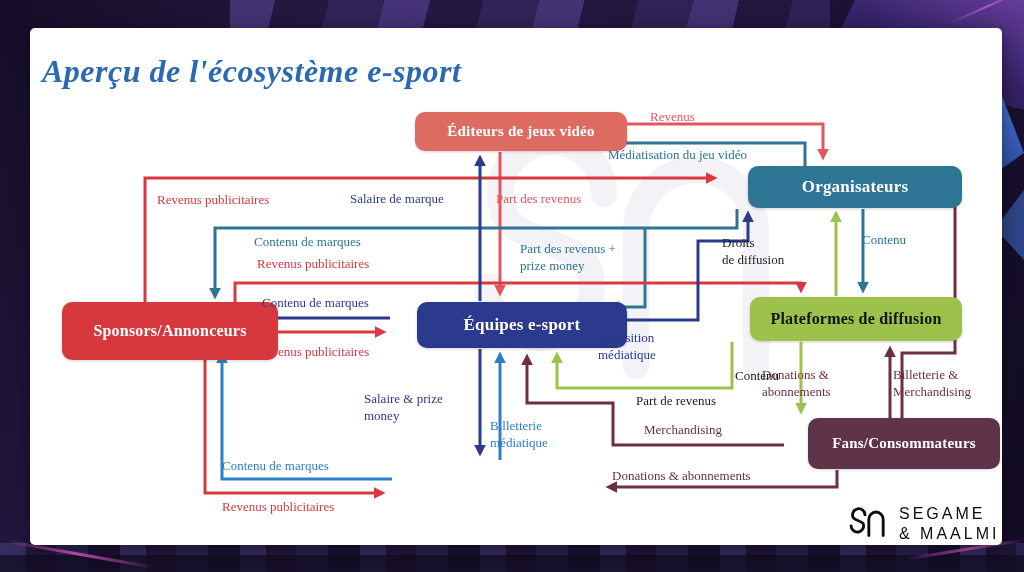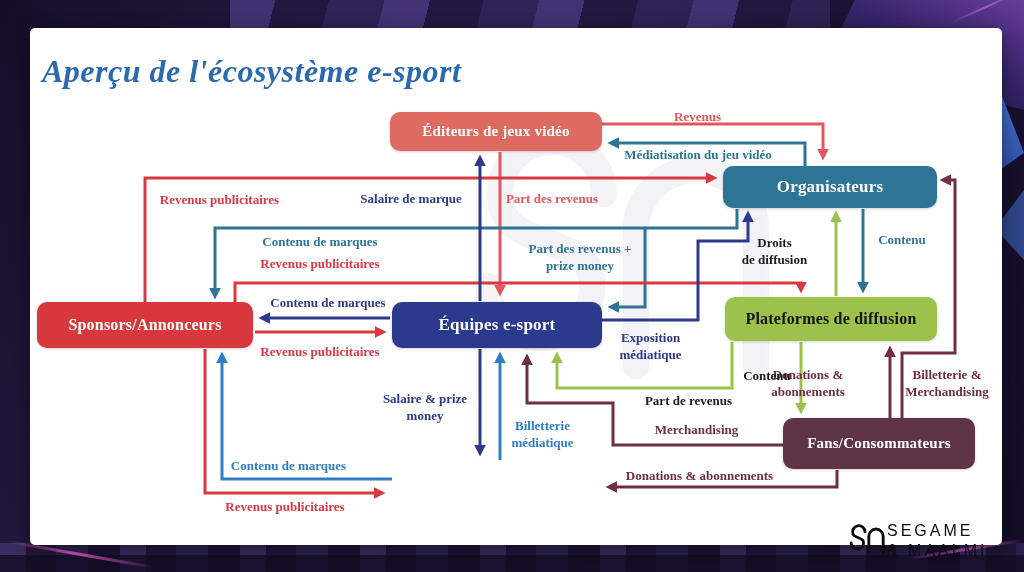--- a/index.html
+++ b/index.html
@@ -29,27 +29,27 @@
     background:linear-gradient(90deg,transparent,#b864e0,transparent);opacity:.8;}
   
   .card{position:absolute;left:30px;top:28px;width:972px;height:517px;background:#ffffff;
         border-radius:5px;box-shadow:0 4px 18px rgba(0,0,0,.45);}
   .title{position:absolute;left:42px;top:53px;font-weight:bold;font-size:32px;letter-spacing:.5px;
          color:#2b6ab1;font-style:italic;}
   
   .wires{position:absolute;left:0;top:0;pointer-events:none;}
   .node{position:absolute;border-radius:10px;color:#fff;font-weight:bold;font-size:15px;
         display:flex;align-items:center;justify-content:center;text-align:center;
-        box-shadow:0 1px 3px rgba(0,0,0,.18);letter-spacing:.2px;}
-  .elabel{position:absolute;font-weight:bold;font-size:13px;line-height:1.3;text-align:center;
+        box-shadow:0 1px 3px rgba(0,0,0,.18);letter-spacing:.2px;margin-left:25px;}
+  .elabel{position:absolute;font-weight:normal;font-size:13px;line-height:1.3;
           white-space:pre-line;}
   .c-red{color:#d93840}.c-pink{color:#e4565e}.c-navy{color:#2b3a8c}.c-teal{color:#2e7494}
   .c-blue{color:#2d7ec6}.c-maroon{color:#6e2e44}.c-black{color:#1c1c1c}
   
-  .logo{position:absolute;left:843px;top:521px;display:flex;align-items:flex-start;gap:0;}
+  .logo{position:absolute;left:843px;top:504px;display:flex;align-items:flex-start;gap:12px;}
   .logo-text{font-family:"Liberation Sans",sans-serif;font-size:16px;letter-spacing:3px;
              color:#0d0d0d;line-height:1.25;white-space:nowrap;}
   .logo-text span{display:block;}
 </style>
 </head>
 <body>
 
 <div class="stage">
 
   <div class="shard sh-topband"></div>
@@ -126,21 +126,21 @@
       <path stroke="#6e2e44" marker-end="url(#m-maroon)" d="M784 445 H613 V403 H527 V357"></path>
       <path stroke="#6e2e44" marker-end="url(#m-maroon)" d="M837 470 V487 H609"></path>
 
       <path stroke="#2d7ec6" marker-end="url(#m-blue)" d="M500 460 V355"></path>
       <path stroke="#2d7ec6" marker-end="url(#m-blue)" d="M392 479 H222 V355"></path>
     </g>
   </svg>
 
   <div class="node" style="left:390px;top:112px;width:212px;height:39px;background:#dd6b61">Éditeurs de jeux vidéo</div>
   <div class="node" style="left:723px;top:166px;width:214px;height:42px;background:#2e7494;font-size:17px">Organisateurs</div>
-  <div class="node" style="left:37px;top:302px;width:216px;height:46px;background:#d6383e;font-size:16px">Sponsors/Annonceurs</div>
+  <div class="node" style="left:37px;top:302px;width:216px;height:58px;background:#d6383e;font-size:16px">Sponsors/Annonceurs</div>
   <div class="node" style="left:392px;top:302px;width:210px;height:46px;background:#2b3a8c;font-size:17px">Équipes e-sport</div>
   <div class="node" style="left:725px;top:297px;width:212px;height:44px;background:#9dc24b;color:#141414;font-size:16px">Plateformes de diffusion</div>
   <div class="node" style="left:783px;top:418px;width:192px;height:51px;background:#5f3448">Fans/Consommateurs</div>
 
   <div class="elabel c-pink" style="left:650px;top:109px;width:95px">Revenus</div>
   <div class="elabel c-teal" style="left:608px;top:147px;width:180px">Médiatisation du jeu vidéo</div>
   <div class="elabel c-red" style="left:157px;top:192px;width:125px">Revenus publicitaires</div>
   <div class="elabel c-navy" style="left:350px;top:191px;width:122px">Salaire de marque</div>
   <div class="elabel c-pink" style="left:496px;top:191px;width:112px">Part des revenus</div>
   <div class="elabel c-teal" style="left:254px;top:234px;width:132px">Contenu de marques</div>

